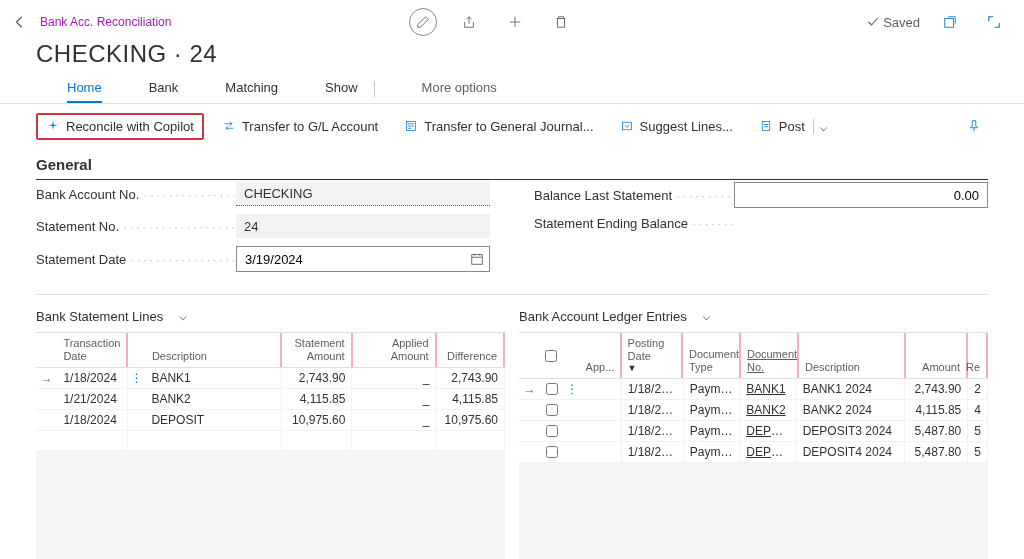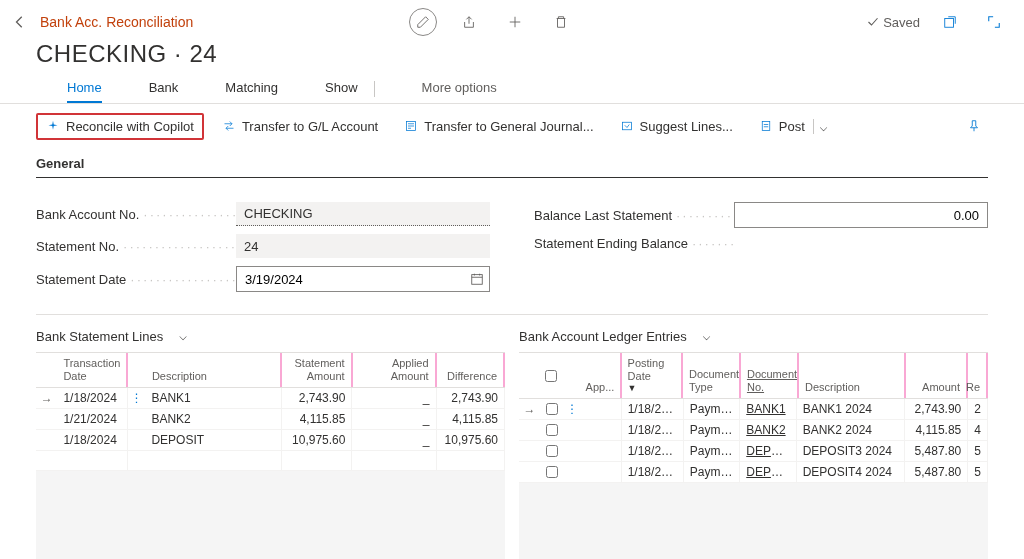--- a/index.html
+++ b/index.html
@@ -1,37 +1,37 @@
 <!DOCTYPE html>
 <html><head>
 <meta charset="utf-8">
 <style>
 * { box-sizing: border-box; margin: 0; padding: 0; }
 body { font-family: "Segoe UI", Arial, sans-serif; font-size: 13px; color: #323130; background: #fff; width: 1024px; height: 559px; overflow: hidden; }
 .header { display: flex; align-items: center; padding: 8px 16px 0 8px; }
 .back-btn { width: 24px; height: 24px; display: flex; align-items: center; justify-content: center; cursor: pointer; color: #605e5c; margin-right: 8px; }
-.breadcrumb { font-size: 14px; color: #c2410c; }
+.breadcrumb { font-size: 12px; color: #a21caf; }
 .header-actions { margin-left: auto; display: flex; align-items: center; gap: 16px; }
 .icon-btn { width: 28px; height: 28px; display: flex; align-items: center; justify-content: center; cursor: pointer; color: #605e5c; border-radius: 50%; }
 .icon-btn.circled { border: 1px solid #8a8886; }
 .saved-indicator { display: flex; align-items: center; gap: 4px; color: #605e5c; font-size: 13px; }
 .title-row { padding: 4px 36px 6px; }
 .page-title { font-size: 24px; font-weight: 300; color: #323130; letter-spacing: 0.5px; }
 .tabs { display: flex; align-items: center; gap: 16px; padding: 0 36px; border-bottom: 1px solid #e1dfdd; }
 .tab { padding: 6px 0; font-size: 13px; color: #323130; cursor: pointer; border-bottom: 2px solid transparent; margin-left: 31px; }
 .tab.active { color: #0078d4; border-bottom-color: #0078d4; }
 .tab-divider { width: 1px; height: 16px; background: #c8c6c4; }
 .tab.more { color: #605e5c; }
 .toolbar { display: flex; align-items: center; gap: 10px; padding: 8px 36px; }
 .toolbar-btn { display: flex; align-items: flex-start; gap: 6px; padding: 5px 8px; font-size: 13px; cursor: pointer; border-radius: 2px; }
 .toolbar-btn.highlighted { border: 2px solid #d13438; padding: 4px 8px; }
 .toolbar-icon { width: 14px; height: 14px; display: inline-flex; align-items: center; justify-content: center; color: #0078d4; }
 .toolbar-spacer { flex: 1; }
 .section { padding: 0 36px; }
-.section-header { font-size: 13px; font-weight: 600; padding: 8px 0 6px; border-bottom: 1px solid #323130; margin-bottom: 24px; }
+.section-header { font-size: 15px; font-weight: 600; padding: 8px 0 6px; border-bottom: 1px solid #323130; margin-bottom: 2px; }
 .fields-row { display: flex; gap: 44px; }
 .fields-col { flex: 1; }
 .field { display: flex; align-items: center; margin-bottom: 8px; }
 .field-label { width: 200px; font-size: 13px; color: #323130; position: relative; overflow: hidden; white-space: nowrap; }
 .field-label::after { content: "·············································"; color: #c8c6c4; letter-spacing: 2px; margin-left: 4px; }
 .field-value { flex: 1; }
 .field-value .ro { background: #f3f2f1; padding: 4px 8px; min-height: 24px; display: flex; align-items: center; border-bottom: 1px dotted #605e5c; }
 .field-value .ro.no-underline { border-bottom: none; }
 .field-value input { width: 100%; height: 26px; border: 1px solid #8a8886; padding: 2px 8px; font-family: inherit; font-size: 13px; }
 .field-value .num { text-align: right; }

